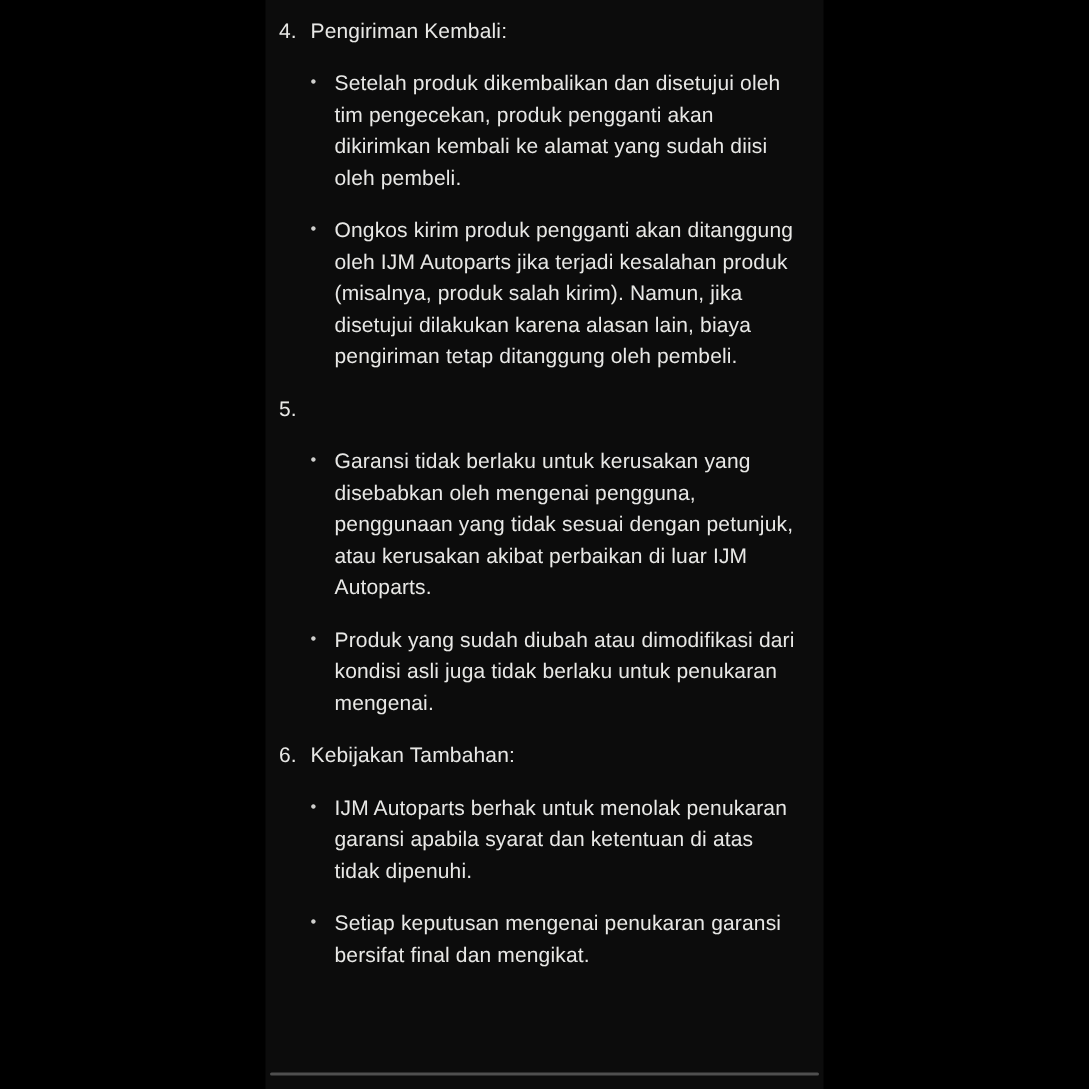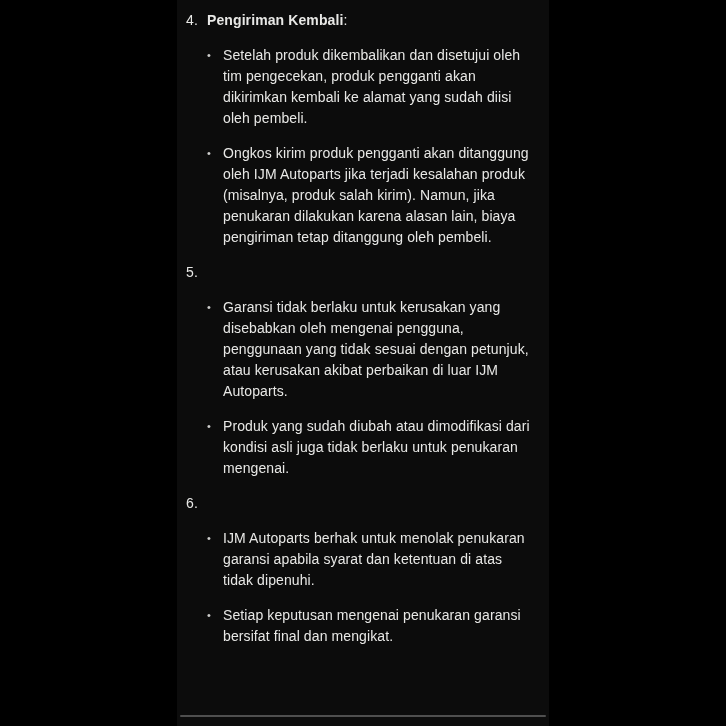--- a/index.html
+++ b/index.html
@@ -35,21 +35,21 @@
     letter-spacing: 0.1px;
   }
   .section-heading:first-child {
     margin-top: 2px;
   }
   .section-num {
     width: 21px;
     flex-shrink: 0;
   }
   .section-title {
-    font-weight: 700;
+    font-weight: 400;
   }
   .section-colon {
     font-weight: 400;
   }
   .bullet {
     display: flex;
     margin: 14px 14px 0 30px;
   }
   .bullet-marker {
     width: 16px;
@@ -84,37 +84,38 @@
     <div class="section-heading">
       <span class="section-num">4.</span>
       <span><span class="section-title">Pengiriman Kembali</span><span class="section-colon">:</span></span>
     </div>
     <div class="bullet">
       <span class="bullet-marker">•</span>
       <p class="bullet-text">Setelah produk dikembalikan dan disetujui oleh tim pengecekan, produk pengganti akan dikirimkan kembali ke alamat yang sudah diisi oleh pembeli.</p>
     </div>
     <div class="bullet">
       <span class="bullet-marker">•</span>
-      <p class="bullet-text">Ongkos kirim produk pengganti akan ditanggung oleh IJM Autoparts jika terjadi kesalahan produk (misalnya, produk salah kirim). Namun, jika penukaran dilakukan karena alasan lain, biaya pengiriman tetap ditanggung oleh pembeli.</p>
+      <p class="bullet-text">Ongkos kirim produk pengganti akan ditanggung oleh IJM Autoparts jika terjadi kesalahan produk (misalnya, produk salah kirim). Namun, jika disetujui dilakukan karena alasan lain, biaya pengiriman tetap ditanggung oleh pembeli.</p>
     </div>
 
     <div class="section-heading">
       <span class="section-num">5.</span>
     </div>
     <div class="bullet">
       <span class="bullet-marker">•</span>
       <p class="bullet-text">Garansi tidak berlaku untuk kerusakan yang disebabkan oleh mengenai pengguna, penggunaan yang tidak sesuai dengan petunjuk, atau kerusakan akibat perbaikan di luar IJM Autoparts.</p>
     </div>
     <div class="bullet">
       <span class="bullet-marker">•</span>
       <p class="bullet-text">Produk yang sudah diubah atau dimodifikasi dari kondisi asli juga tidak berlaku untuk penukaran mengenai.</p>
     </div>
 
     <div class="section-heading">
       <span class="section-num">6.</span>
+      <span><span class="section-title">Kebijakan Tambahan</span><span class="section-colon">:</span></span>
     </div>
     <div class="bullet">
       <span class="bullet-marker">•</span>
       <p class="bullet-text">IJM Autoparts berhak untuk menolak penukaran garansi apabila syarat dan ketentuan di atas tidak dipenuhi.</p>
     </div>
     <div class="bullet">
       <span class="bullet-marker">•</span>
       <p class="bullet-text">Setiap keputusan mengenai penukaran garansi bersifat final dan mengikat.</p>
     </div>
 

